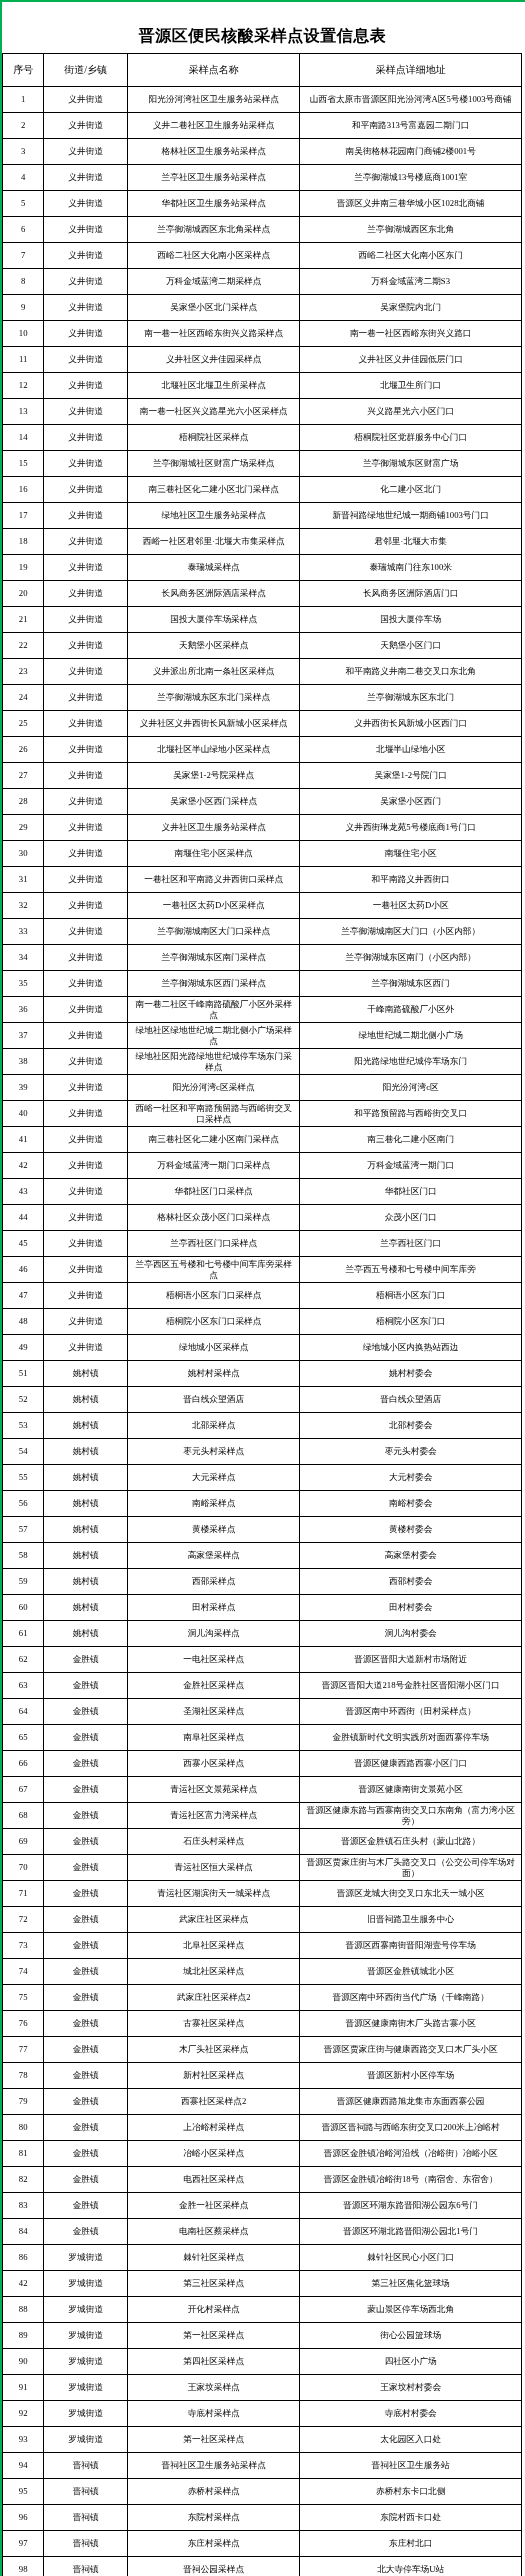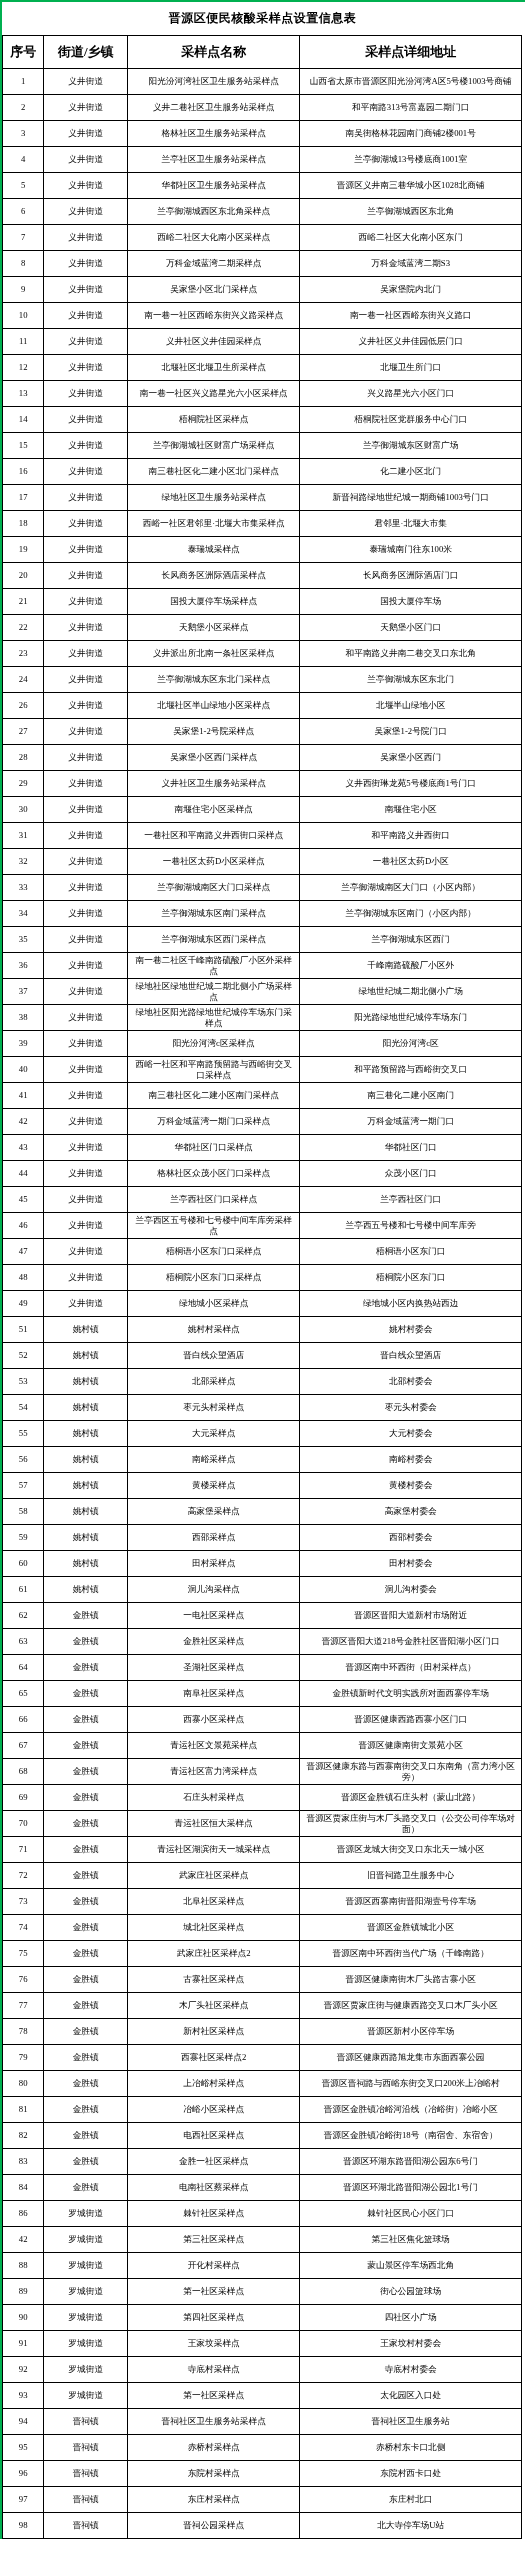--- a/index.html
+++ b/index.html
@@ -22,46 +22,46 @@
     background: #00B050;
   }
   .edge-left {
     position: absolute;
     left: 0; top: 0;
     width: 1.6px; height: 100%;
     background: #00B050;
   }
   .title-bar {
     height: 34px;
-    padding-top: 1px;
+    padding-top: 19px;
     display: flex;
     align-items: center;
     justify-content: center;
-    font-size: 12px;
+    font-size: 16px;
     font-weight: bold;
     letter-spacing: 0.5px;
   }
   table.info {
     margin-left: 2.2px;
     width: 519px;
     border-collapse: collapse;
     table-layout: fixed;
   }
   table.info th, table.info td {
     border: 0.5px solid #000000;
     text-align: center;
     vertical-align: middle;
     padding: 0.5px 3.3px;
     overflow: hidden;
     word-break: break-all;
   }
   table.info thead th {
     height: 31px;
-    font-size: 13px;
-    font-weight: bold;
+    font-size: 10px;
+    font-weight: normal;
   }
   table.info tbody td {
     height: 24px;
     font-size: 8.7px;
     line-height: 1.25;
   }
   col.c-num  { width: 41px; }
   col.c-town { width: 84px; }
   col.c-name { width: 172px; }
   col.c-addr { width: 222px; }
@@ -229,20 +229,26 @@
           <td>义井派出所北南一条社区采样点</td>
           <td>和平南路义井南二巷交叉口东北角</td>
         </tr>
         <tr>
           <td>24</td>
           <td>义井街道</td>
           <td>兰亭御湖城东区东北门采样点</td>
           <td>兰亭御湖城东区东北门</td>
         </tr>
         <tr>
+          <td>25</td>
+          <td>义井街道</td>
+          <td>义井社区义井西街长风新城小区采样点</td>
+          <td>义井西街长风新城小区西门口</td>
+        </tr>
+        <tr>
           <td>26</td>
           <td>义井街道</td>
           <td>北堰社区半山绿地小区采样点</td>
           <td>北堰半山绿地小区</td>
         </tr>
         <tr>
           <td>27</td>
           <td>义井街道</td>
           <td>吴家堡1-2号院采样点</td>
           <td>吴家堡1-2号院门口</td>

